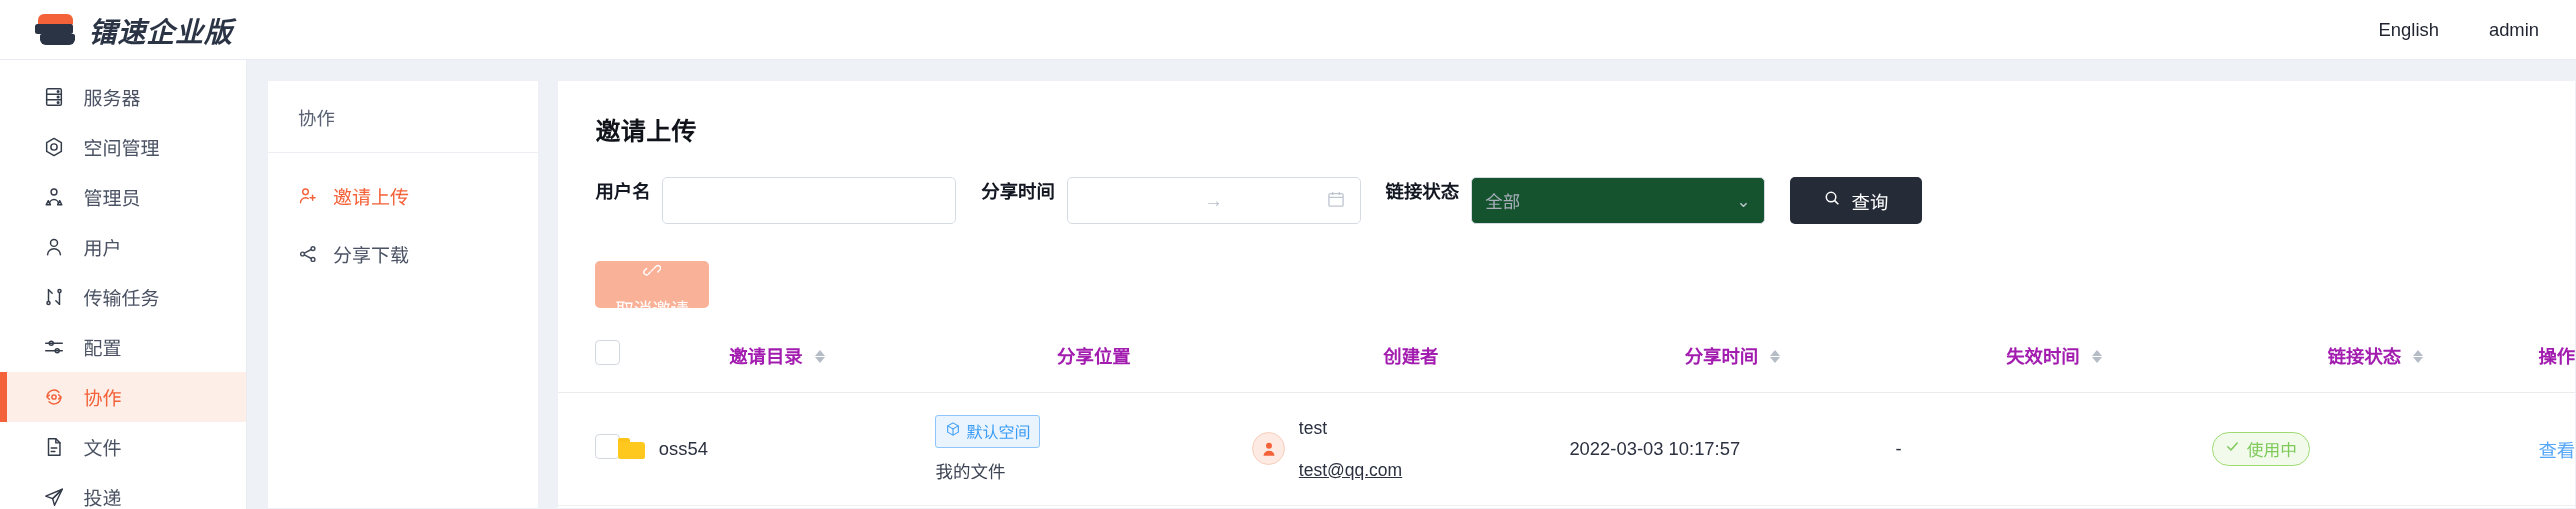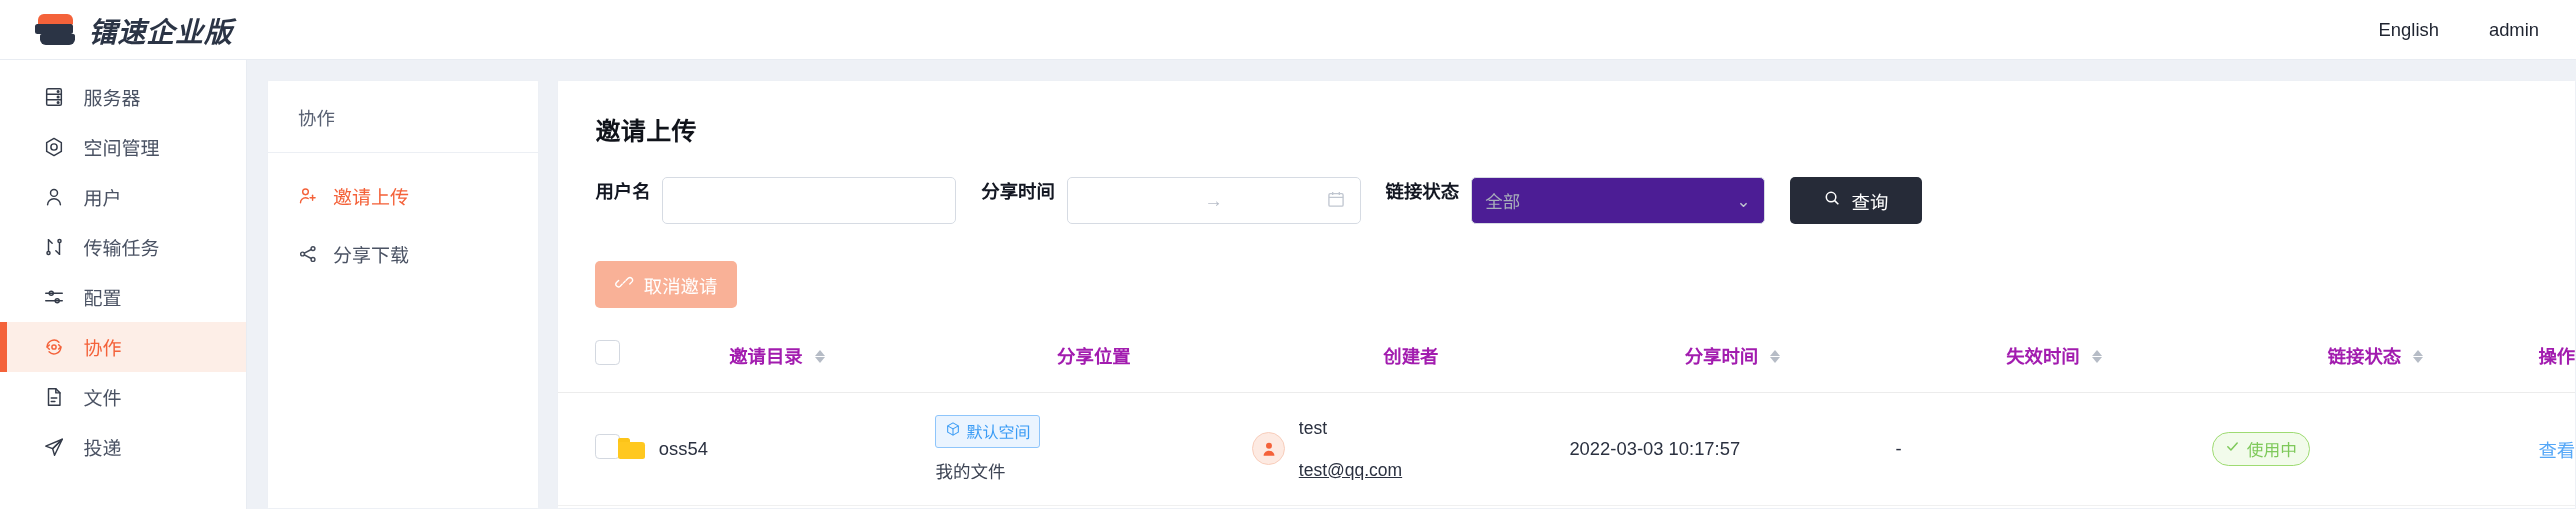--- a/index.html
+++ b/index.html
@@ -96,37 +96,37 @@
     font-family: inherit;
   }
   .date-range {
     width: 294px; height: 47px; border: 0.8px solid #d6dbe3; border-radius: 5px; background: #fff;
     display: flex; align-items: center; justify-content: center; position: relative; cursor: pointer;
   }
   .date-range .arrow { font-size: 18.4px; color: #b7bdc8; }
   .date-range .cal { position: absolute; right: 13.4px; top: 50%; transform: translateY(-50%); }
   .date-range .cal svg { width: 20px; height: 20px; stroke: #c0c6d0; fill: none; stroke-width: 1.6; }
   .select-box {
-    width: 294px; height: 47px; border: 0.8px solid #d6dbe3; border-radius: 5px; background: #4c1d95;
+    width: 294px; height: 47px; border: 0.8px solid #d6dbe3; border-radius: 5px; background: #14532d;
     display: flex; align-items: center; padding: 0 13.4px; cursor: pointer; position: relative;
   }
   .select-box .sel-val { font-size: 17.5px; color: #a8aeba; }
   .select-box .chev { position: absolute; right: 13.4px; top: 50%; transform: translateY(-50%); color: #bfc5cf; font-size: 16.7px; }
   .search-btn {
     height: 47px; min-width: 132px; background: #262b38; color: #fff; border: none; border-radius: 5px;
     display: inline-flex; align-items: center; justify-content: center; gap: 10px;
     font-size: 18.4px; cursor: pointer; padding: 0 18.4px; font-family: inherit; white-space: nowrap;
   }
   .search-btn svg { width: 18.4px; height: 18.4px; stroke: #fff; fill: none; stroke-width: 2; }
 
   .action-bar { padding: 37px 0 0 37px; }
   .cancel-invite-btn {
     height: 47px; background: #f9b197; color: #ffffff; border: none; border-radius: 5px;
     display: inline-flex; align-items: center; gap: 10px; font-size: 18.4px; padding: 0 20px;
-    cursor: not-allowed; font-family: Liberation Serif, serif; white-space: nowrap;
+    cursor: not-allowed; font-family: Liberation Mono, monospace; white-space: nowrap; flex-direction: column;
   }
   .cancel-invite-btn svg { width: 18.4px; height: 18.4px; stroke: #ffffff; fill: none; stroke-width: 1.8; stroke-linecap: round; }
 
   
   table.grid { width: 100%; border-collapse: collapse; margin-top: 32px; table-layout: fixed; }
   table.grid th {
     text-align: center; font-size: 18.4px; font-weight: bold; color: #a21caf;
     padding: 0 0 22px 0; border-bottom: 0.8px solid #ececec; vertical-align: middle; white-space: nowrap;
   }
   table.grid td { padding: 22px 0; border-bottom: 0.8px solid #f0f0f0; font-size: 18.4px; color: #2b3140; vertical-align: middle; }
@@ -222,20 +222,31 @@
       <div class="nav-item">
         <span class="nav-icon">
           <svg viewBox="0 0 24 24">
               <path d="M12 2.7 20 7.2v9.6L12 21.3 4 16.8V7.2z"></path>
               <circle cx="12" cy="12" r="3.4"></circle>
             </svg>
         </span>
         <span>空间管理</span>
       </div>
 
+      <div class="nav-item">
+        <span class="nav-icon">
+          <svg viewBox="0 0 24 24">
+              <circle cx="12" cy="6.5" r="3.2"></circle>
+              <path d="M7 20c0-2.9 2.2-5.2 5-5.2s5 2.3 5 5.2"></path>
+              <path d="M3.5 20.5 5.8 16l2.3 4.5z"></path>
+              <path d="M15.9 20.5 18.2 16l2.3 4.5z"></path>
+            </svg>
+        </span>
+        <span>管理员</span>
+      </div>
 
       <div class="nav-item">
         <span class="nav-icon">
           <svg viewBox="0 0 24 24">
               <circle cx="12" cy="7.5" r="3.8"></circle>
               <path d="M5 20.5c0-3.7 3.1-6.6 7-6.6s7 2.9 7 6.6"></path>
             </svg>
         </span>
         <span>用户</span>
       </div>

